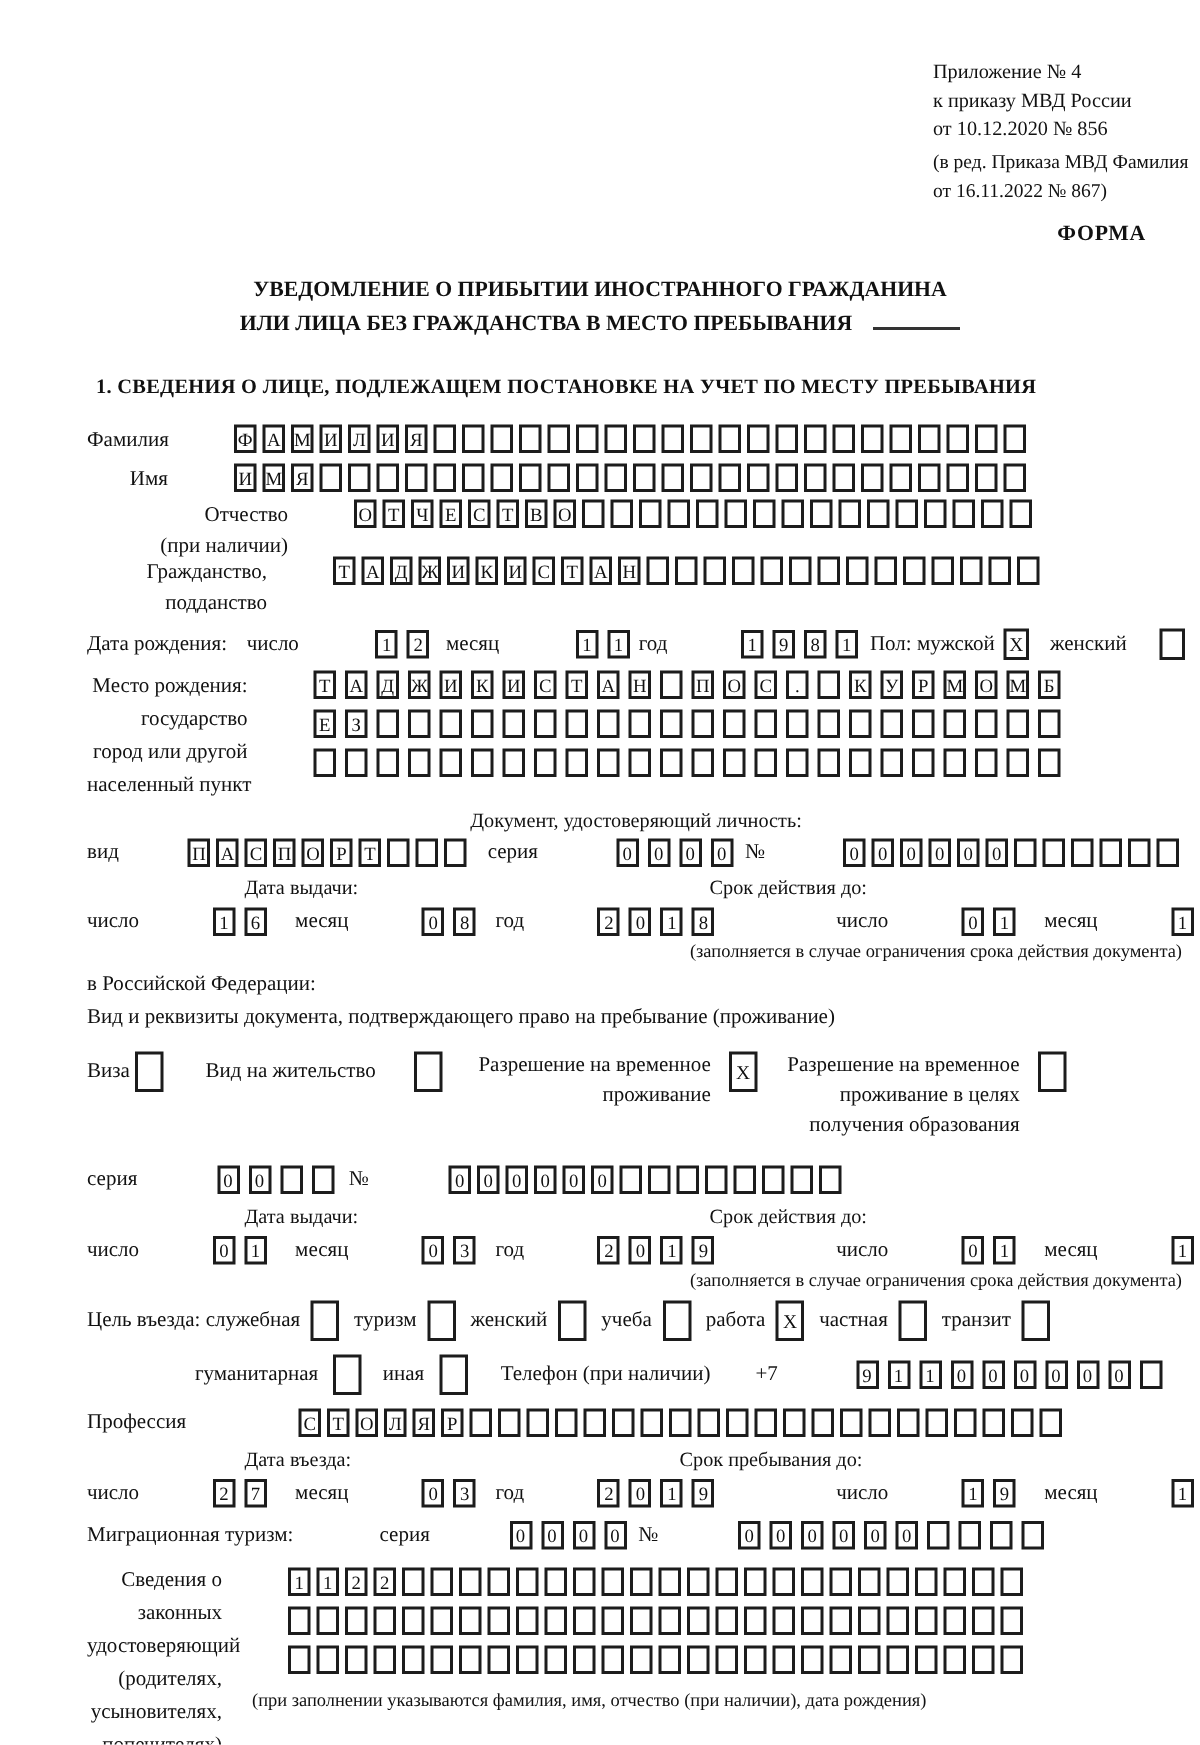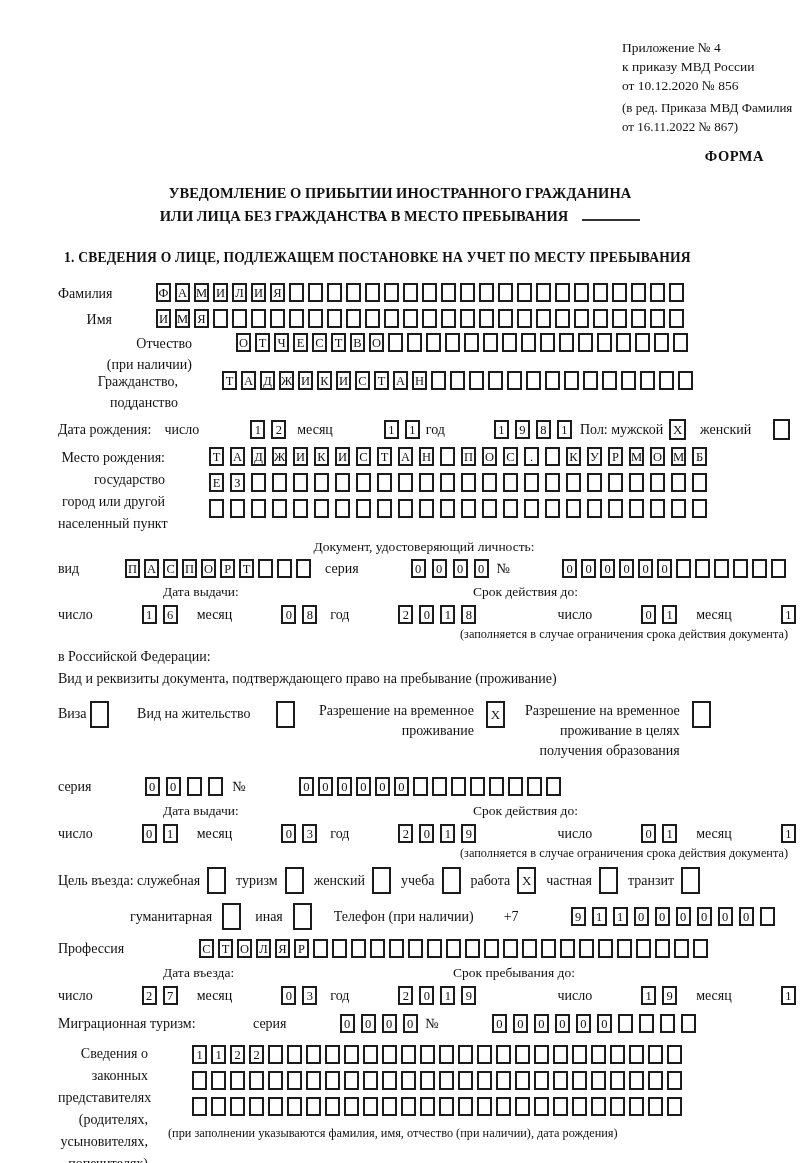--- a/index.html
+++ b/index.html
@@ -293,21 +293,21 @@
       <span class="lbl" style="margin-right:9px">серия</span>
       <span class="cells wide"><span class="cell">0</span><span class="cell">0</span><span class="cell">0</span><span class="cell">0</span></span>
       <span class="lbl" style="margin:0 9px 0 2px">№</span>
       <span class="cells wide"><span class="cell">0</span><span class="cell">0</span><span class="cell">0</span><span class="cell">0</span><span class="cell">0</span><span class="cell">0</span><span class="cell"></span><span class="cell"></span><span class="cell"></span><span class="cell"></span></span>
     </div>
 
     <div class="rep-wrap">
       <span class="lblcol" style="width:90px; line-height:22px">
         <span>Сведения о</span><br>
         <span>законных</span><br>
-        <span>представителях</span><br>
+        <span>удостоверяющий</span><br>
         <span>(родителях,</span><br>
         <span>усыновителях,</span><br>
         <span>попечителях)</span>
       </span>
       <span class="rep-rows" style="margin-top:2px">
         <span class="cells"><span class="cell">1</span><span class="cell">1</span><span class="cell">2</span><span class="cell">2</span><span class="cell"></span><span class="cell"></span><span class="cell"></span><span class="cell"></span><span class="cell"></span><span class="cell"></span><span class="cell"></span><span class="cell"></span><span class="cell"></span><span class="cell"></span><span class="cell"></span><span class="cell"></span><span class="cell"></span><span class="cell"></span><span class="cell"></span><span class="cell"></span><span class="cell"></span><span class="cell"></span><span class="cell"></span><span class="cell"></span><span class="cell"></span><span class="cell"></span></span>
         <span class="cells"><span class="cell"></span><span class="cell"></span><span class="cell"></span><span class="cell"></span><span class="cell"></span><span class="cell"></span><span class="cell"></span><span class="cell"></span><span class="cell"></span><span class="cell"></span><span class="cell"></span><span class="cell"></span><span class="cell"></span><span class="cell"></span><span class="cell"></span><span class="cell"></span><span class="cell"></span><span class="cell"></span><span class="cell"></span><span class="cell"></span><span class="cell"></span><span class="cell"></span><span class="cell"></span><span class="cell"></span><span class="cell"></span><span class="cell"></span></span>
         <span class="cells"><span class="cell"></span><span class="cell"></span><span class="cell"></span><span class="cell"></span><span class="cell"></span><span class="cell"></span><span class="cell"></span><span class="cell"></span><span class="cell"></span><span class="cell"></span><span class="cell"></span><span class="cell"></span><span class="cell"></span><span class="cell"></span><span class="cell"></span><span class="cell"></span><span class="cell"></span><span class="cell"></span><span class="cell"></span><span class="cell"></span><span class="cell"></span><span class="cell"></span><span class="cell"></span><span class="cell"></span><span class="cell"></span><span class="cell"></span></span>
         <span class="note" style="display:block; margin:10px 0 0 20px">(при заполнении указываются фамилия, имя, отчество (при наличии), дата рождения)</span>
       </span>

